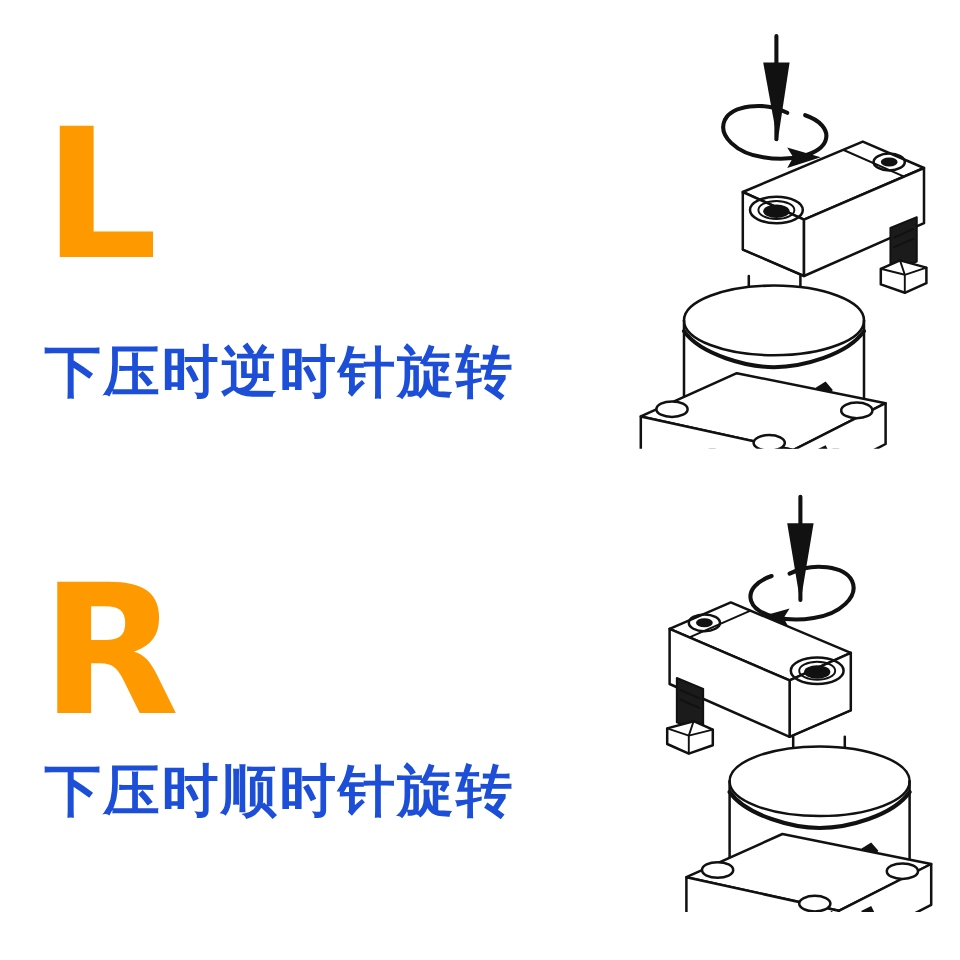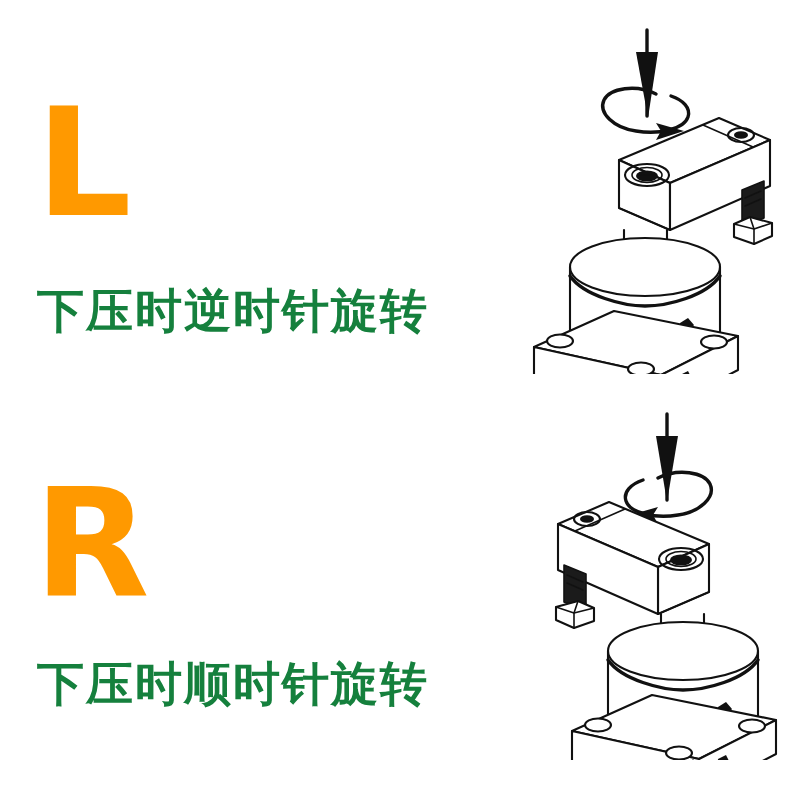--- a/index.html
+++ b/index.html
@@ -28,29 +28,29 @@
     user-select:none;
   }
   #letter-L{left:36px;top:88px;}
   #letter-R{left:34px;top:68px;}
 
   .caption{
     position:absolute;
     left:37px;
     font-family:"DejaVu Sans","Liberation Sans",sans-serif;
     font-weight:bold;
-    color:#15803d;
+    color:#1d4ed8;
     font-size:47px;
     line-height:56px;
     letter-spacing:2px;
     white-space:nowrap;
     user-select:none;
   }
   #caption-L{top:283px;}
-  #caption-R{top:256px;}
+  #caption-R{top:232px;}
 
   .figure{position:absolute;}
   #figure-L{left:528px;top:18px;width:272px;height:356px;}
   #figure-R{left:524px;top:0px;width:276px;height:360px;}
   .figure svg{display:block;width:100%;height:100%;}
 
   .ln{fill:none;stroke:#111111;stroke-width:2.1;stroke-linejoin:round;stroke-linecap:round;}
   .ln-thin{fill:none;stroke:#111111;stroke-width:1.6;stroke-linejoin:round;stroke-linecap:round;}
   .ln-heavy{fill:none;stroke:#111111;stroke-width:3.4;stroke-linecap:round;}
   .face{fill:#ffffff;stroke:#111111;stroke-width:2.1;stroke-linejoin:round;}

